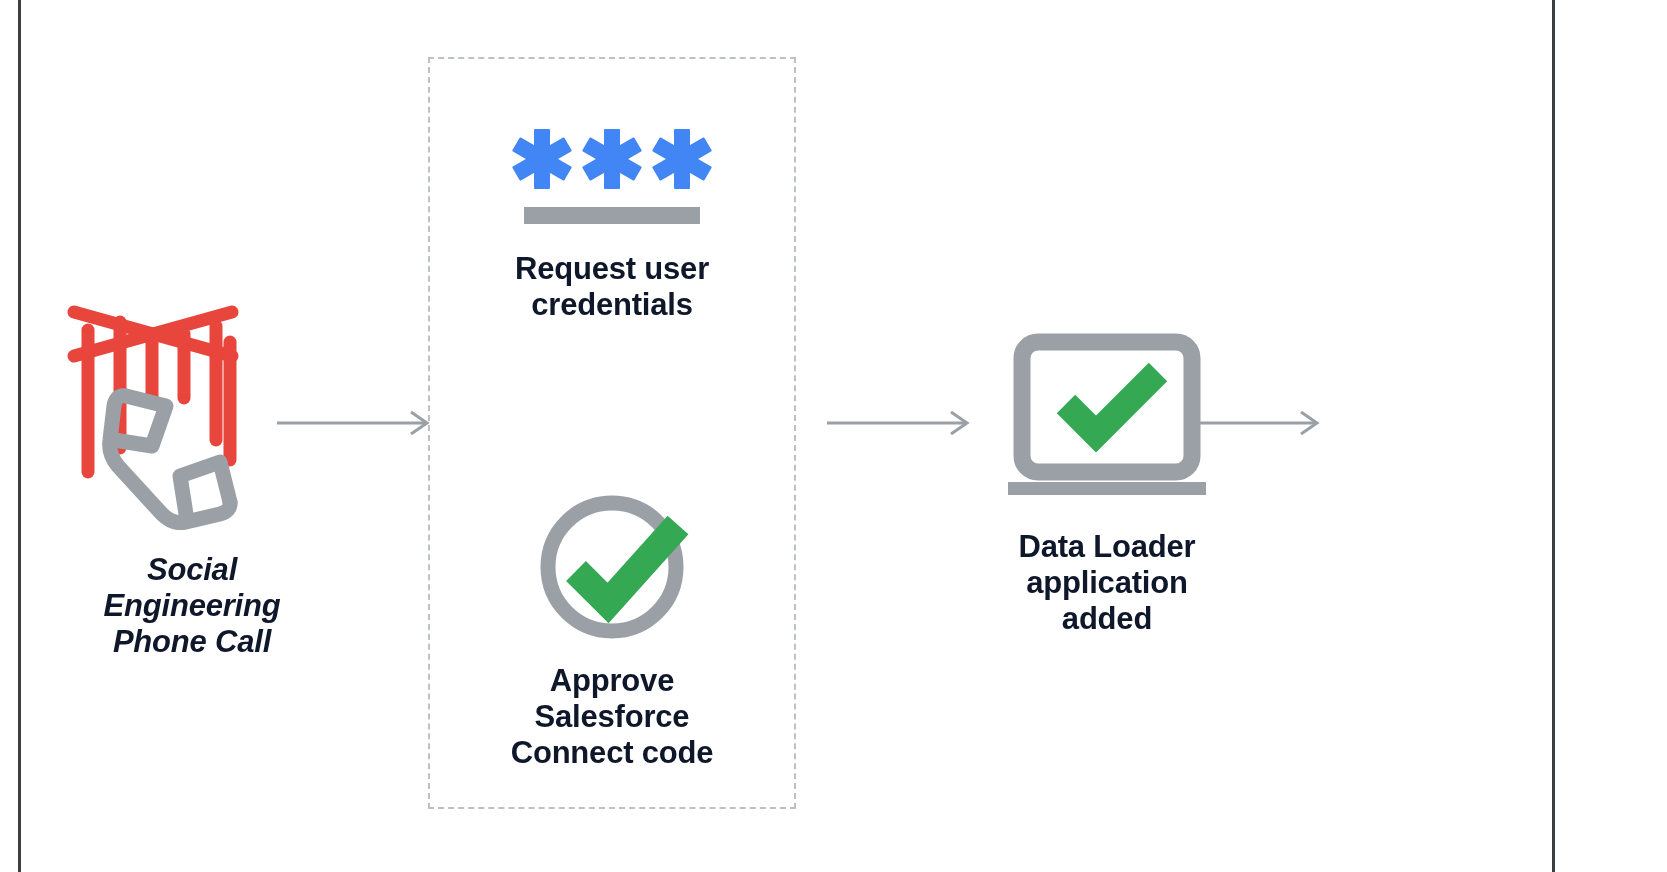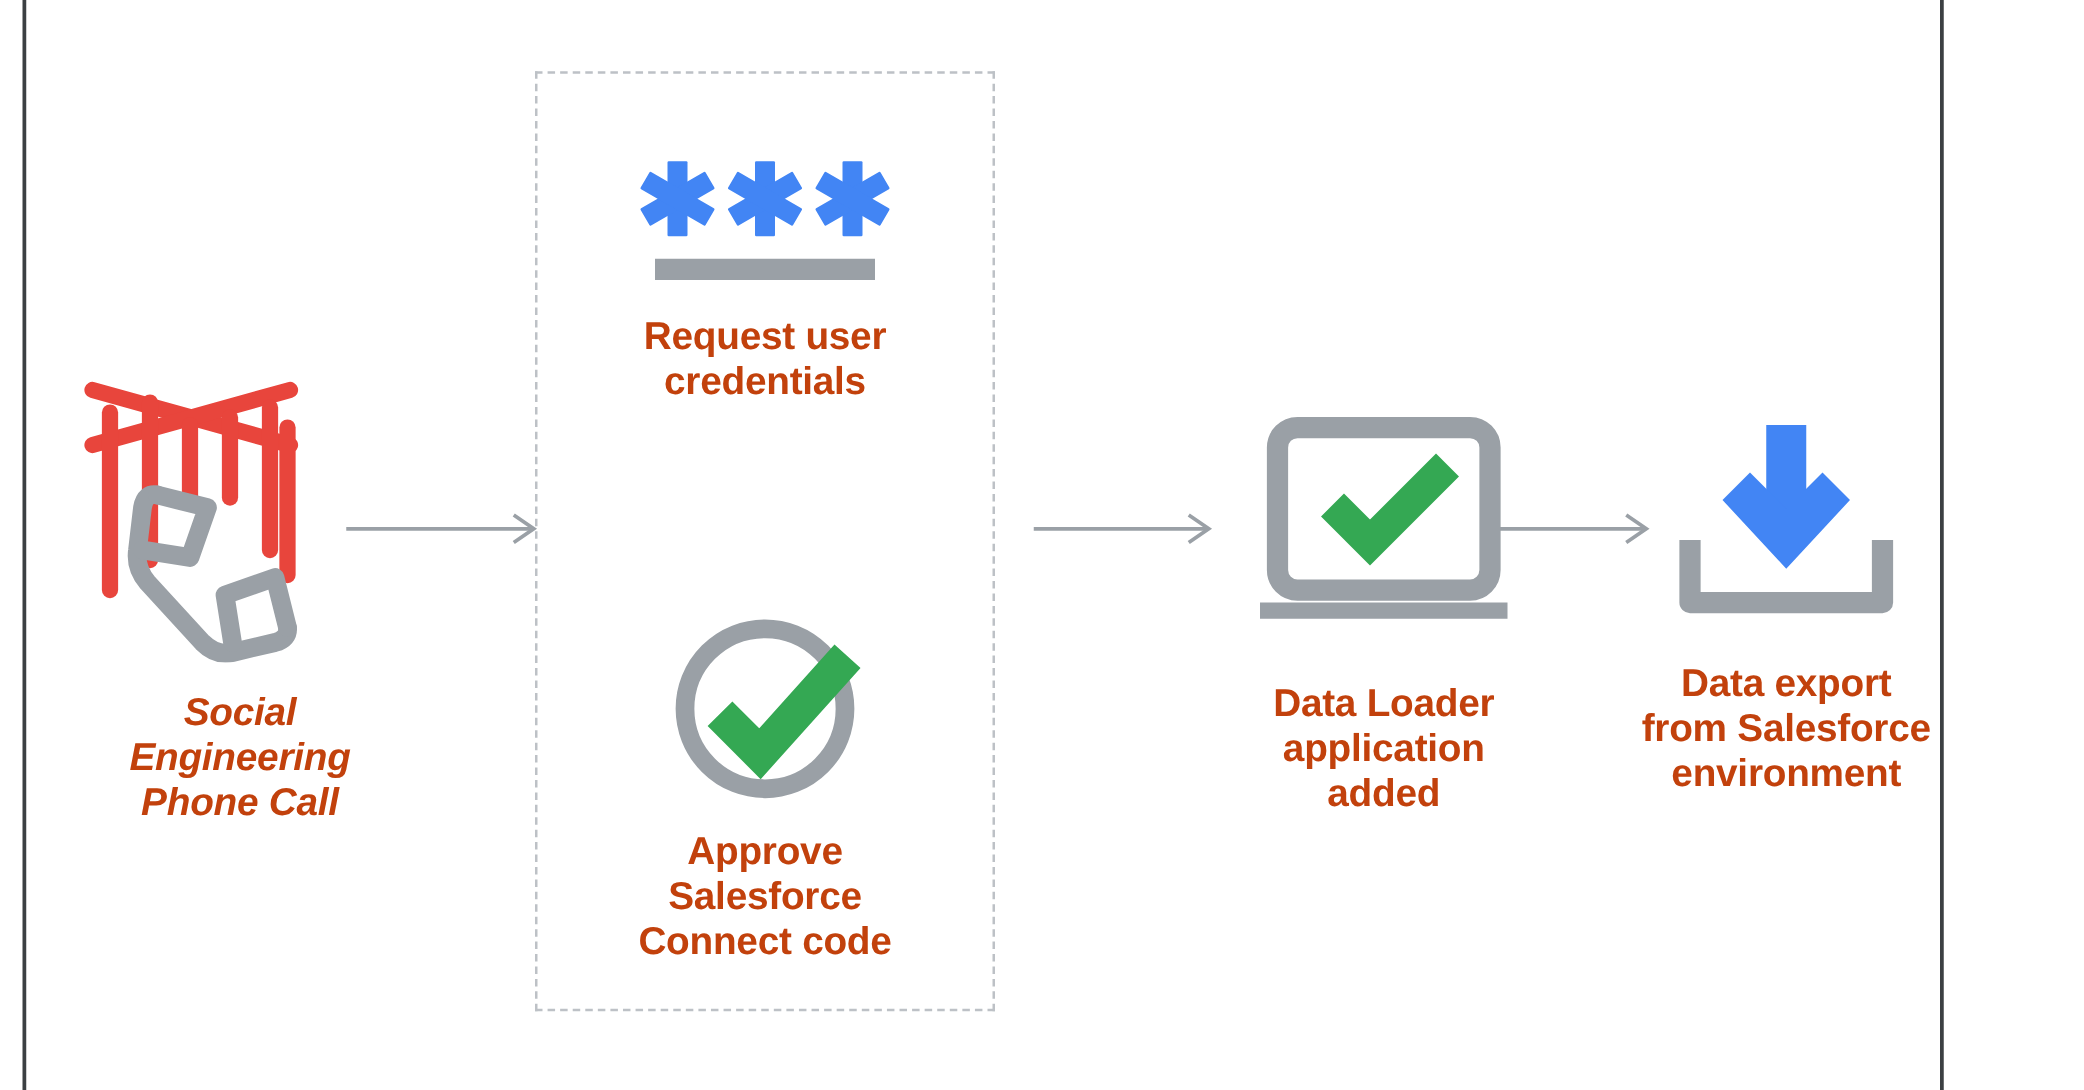--- a/index.html
+++ b/index.html
@@ -40,21 +40,21 @@
     height: 872px;
   }
 
   .node {
     position: absolute;
     text-align: center;
   }
 
   .node-label {
     font-weight: 700;
-    color: #c2410c;
+    color: #0f172a;
     letter-spacing: -0.2px;
     line-height: 1.16;
     white-space: pre-line;
   }
 
   
   #step-phone {
     left: 30px;
     top: 300px;
     width: 280px;
@@ -114,21 +114,21 @@
     left: 940px;
     top: 330px;
     width: 290px;
   }
   #step-dataloader .icon-wrap {
     height: 175px;
     position: relative;
   }
   #step-dataloader .node-label {
     font-size: 31px;
-    margin-top: 40px;
+    margin-top: 24px;
   }
 
   
   #step-export {
     left: 1262px;
     top: 330px;
     width: 290px;
   }
   #step-export .icon-wrap {
     height: 175px;
@@ -262,31 +262,15 @@
 added</div>
     </div>
 
     <div class="arrow" id="arrow-3">
       <svg width="140" height="30" viewBox="0 0 140 30">
         <line x1="0" y1="15" x2="128" y2="15" stroke="#9AA0A6" stroke-width="3"></line>
         <polyline points="114,4 130,15 114,26" fill="none" stroke="#9AA0A6" stroke-width="3"></polyline>
       </svg>
     </div>
 
-    <div class="node" id="step-export">
-      <div class="icon-wrap">
-        <svg width="290" height="175" viewBox="0 0 290 175">
-
-          <path d="M68 102 L68 152 L222 152 L222 102" fill="none" stroke="#9AA0A6" stroke-width="17" stroke-linejoin="round" stroke-linecap="butt"></path>
-
-          <g fill="#4285F4">
-            <rect x="129" y="10" width="32" height="92"></rect>
-            <polygon points="94,70 145,125 196,70 174,48 145,77 116,48"></polygon>
-          </g>
-        </svg>
-      </div>
-      <div class="node-label">Data export
-from Salesforce
-environment</div>
-    </div>
 
   </div>
 </div>
 
 </body></html>

